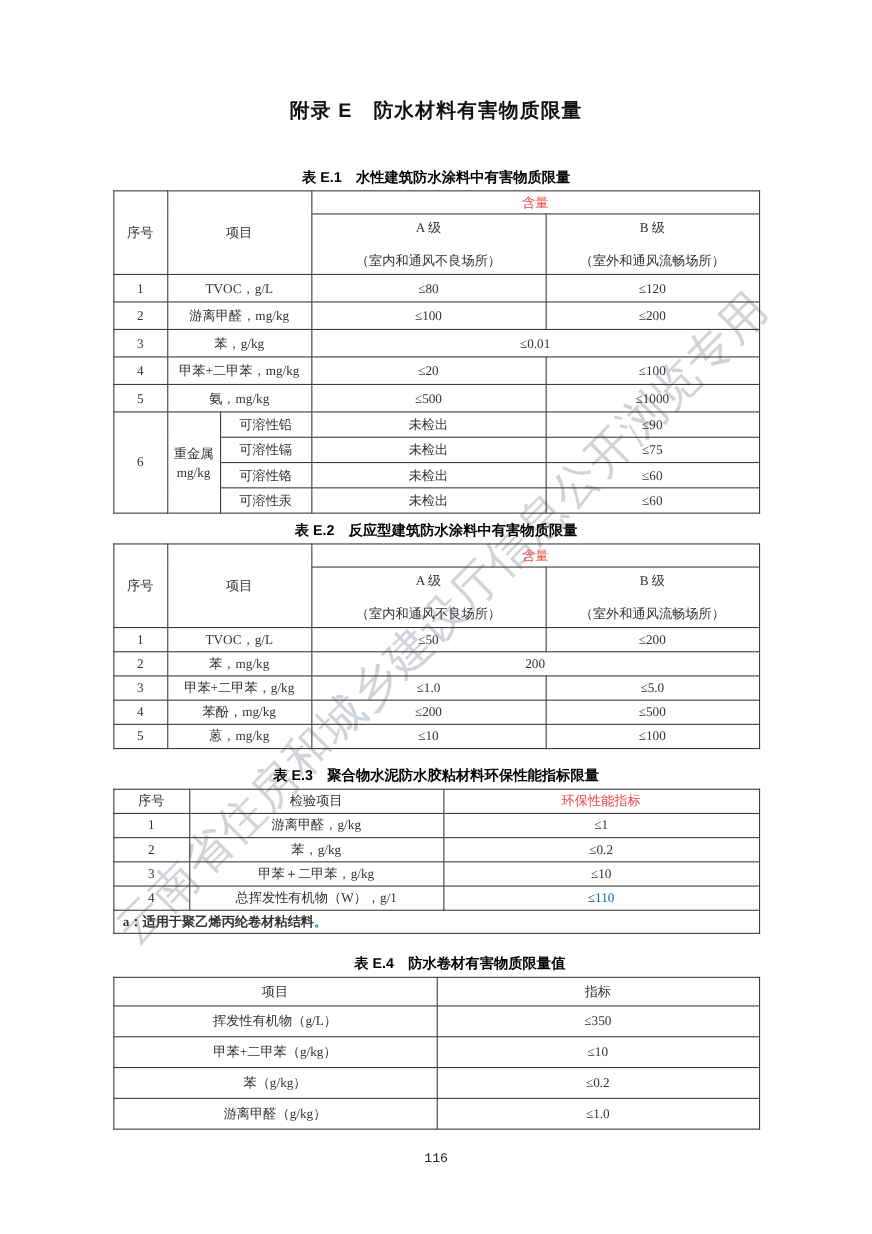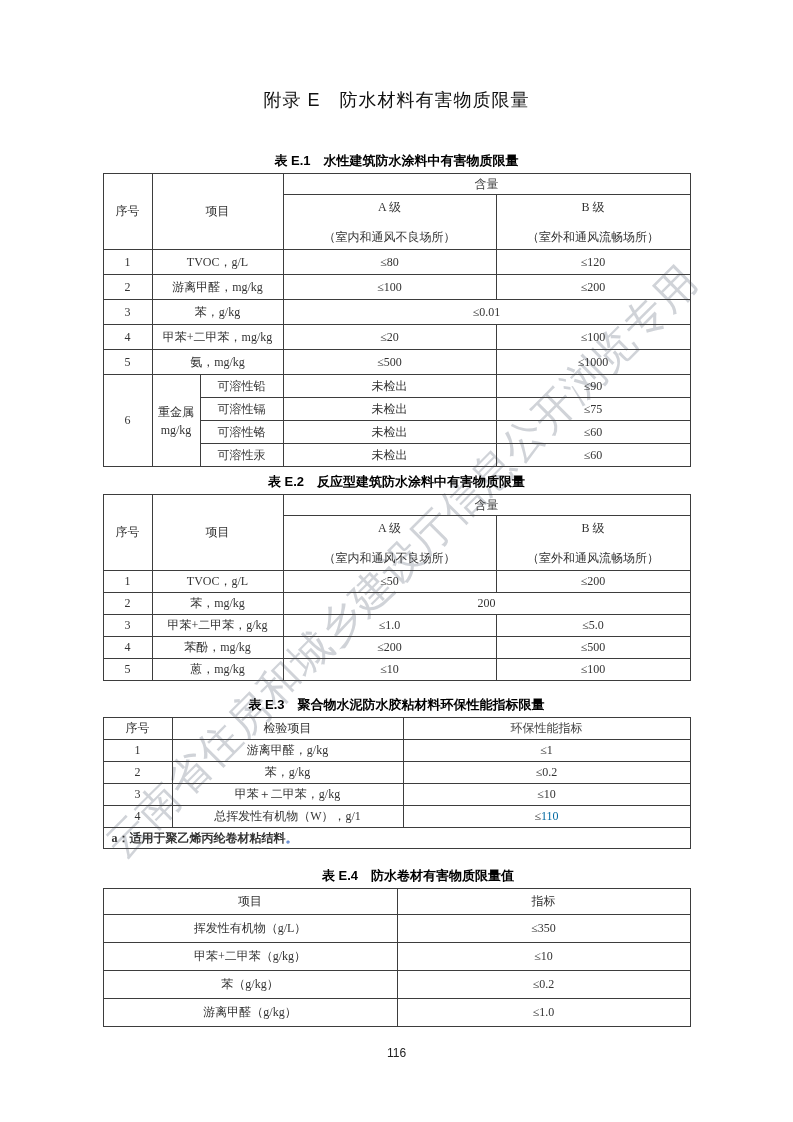--- a/index.html
+++ b/index.html
@@ -26,21 +26,21 @@
     font-family: "Liberation Serif", "DejaVu Serif", serif;
     white-space: nowrap;
     pointer-events: none;
   }
   .title {
     margin: 0 auto;
     padding-top: 88px;
     text-align: center;
     font-family: "Liberation Sans", "DejaVu Sans", sans-serif;
     font-size: 18px;
-    font-weight: normal;
+    font-weight: bold;
     color: #111;
     letter-spacing: 1px;
   }
   .caption {
     text-align: center;
     font-family: "Liberation Sans", "DejaVu Sans", sans-serif;
     font-size: 13px;
     font-weight: bold;
     color: #000000;
   }
@@ -66,37 +66,37 @@
   tr.hdr1 td { height: 20px; }
   tr.hdr2 td { height: 54px; }
   tr.row24 td { height: 24px; }
   tr.row22 td { height: 22px; }
   tr.row21 td { height: 21px; }
   tr.row27 td { height: 27px; }
   tr.hdr25 td { height: 25px; }
   .grade-cell .gline { line-height: 16px; }
   .grade-cell .gap { height: 14px; }
   .group-cell .gline { line-height: 18px; }
-  .gray { color: #404040; text-align: center; }
+  .gray { color: #ef4444; text-align: center; }
   .green { color: #0369a1; }
   .blue { color: #4472c4; }
   .footnote-cell {
     text-align: left;
     padding-left: 8px;
     height: 20px;
     font-weight: bold;
   }
   .page-number {
     position: absolute;
     left: 0; right: 0;
     top: 1046px;
     text-align: center;
     font-size: 12px;
     color: #222;
-    font-family: Liberation Sans, sans-serif;
+    font-family: Liberation Mono, monospace;
   }
 </style>
 </head>
 <body>
 
 <div class="page">
 
   <div class="watermark">云南省住房和城乡建设厅信息公开浏览专用</div>
 
   <div class="content">

